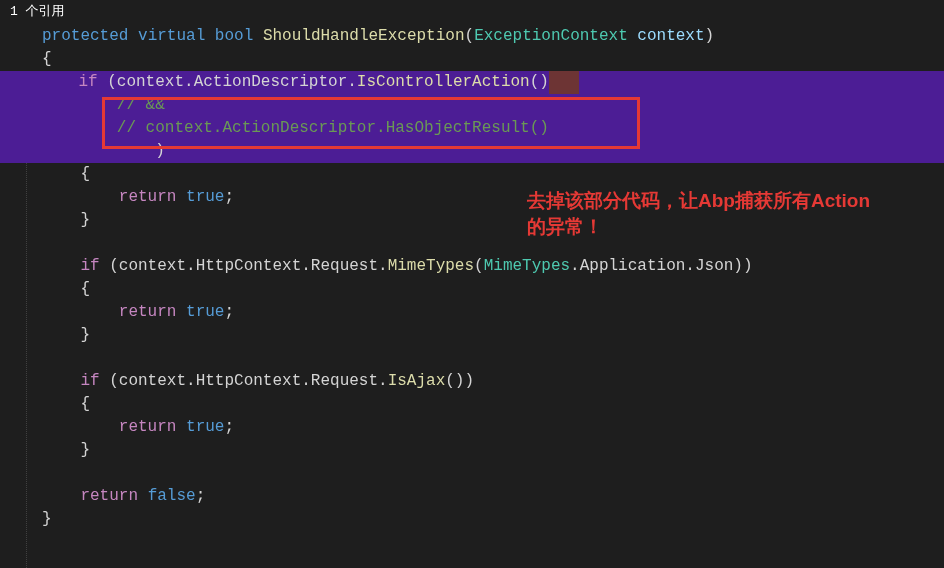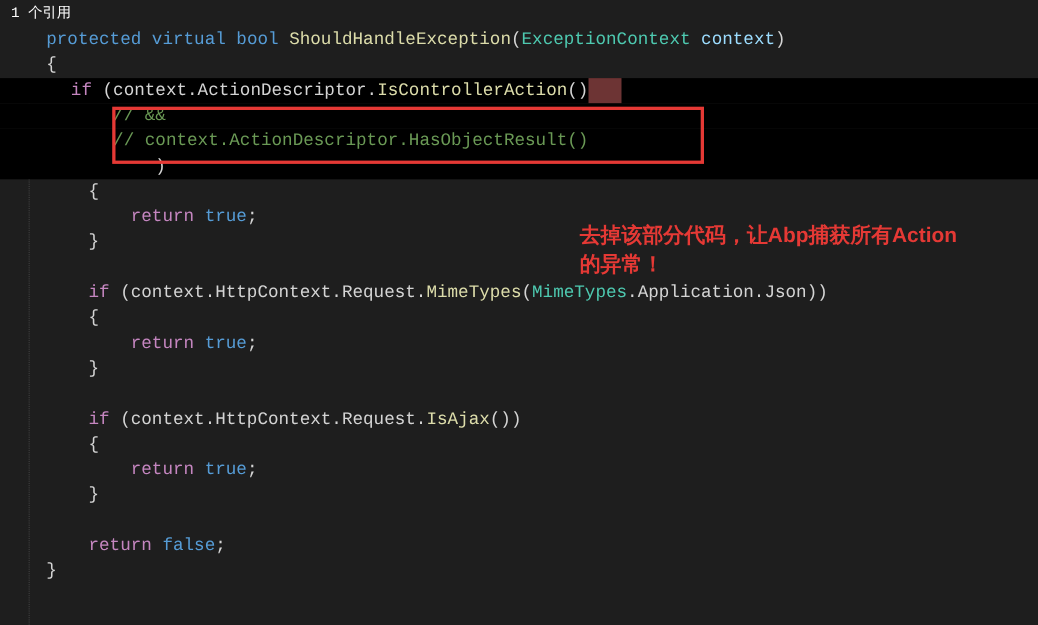--- a/index.html
+++ b/index.html
@@ -33,37 +33,37 @@
     }
     .keyword-blue { color: #569cd6; }
     .keyword-purple { color: #c586c0; }
     .type-teal { color: #4ec9b0; }
     .method-yellow { color: #dcdcaa; }
     .param { color: #9cdcfe; }
     .paren { color: #d4d4d4; }
     .text-default { color: #d4d4d4; }
     .comment { color: #6a9955; }
     .highlight-line {
-      background: #000000;
+      background: #4c1d95;
       display: block;
       margin-left: -22px;
-      padding-left: 26px;
+      padding-left: 40px;
     }
     .red-box {
       border: 3px solid #e53935;
       position: absolute;
       top: 77px;
       left: 102px;
       width: 538px;
       height: 52px;
       pointer-events: none;
     }
     .annotation {
       position: absolute;
-      top: 182px;
+      top: 168px;
       left: 527px;
       color: #e53935;
       font-size: 19px;
       font-family: 'Microsoft YaHei', sans-serif;
       font-weight: bold;
       line-height: 26px;
     }
     .indent-guide {
       border-left: 1px dotted #404040;
       position: absolute;

